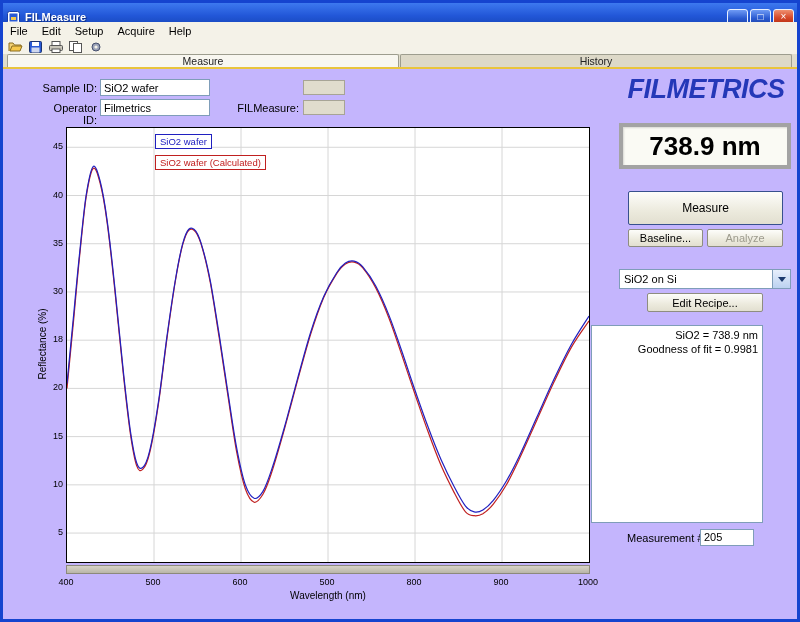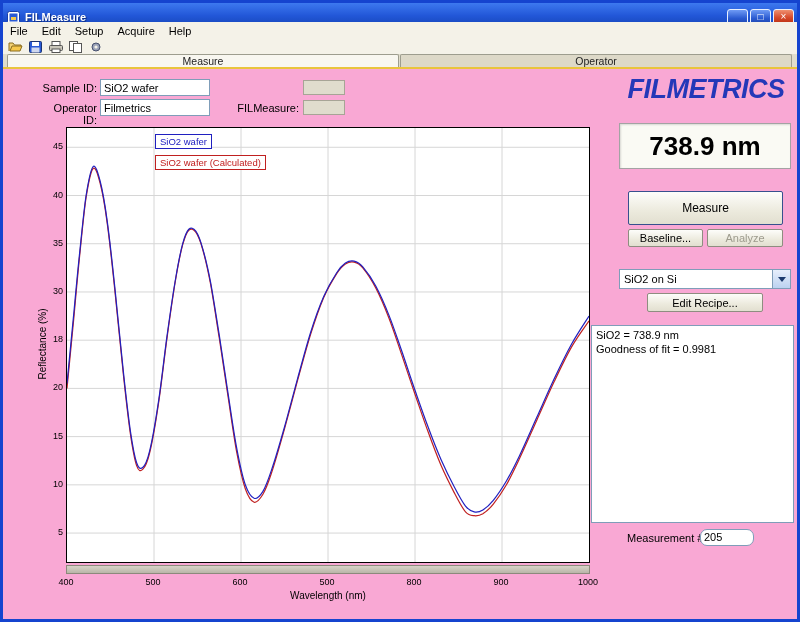--- a/index.html
+++ b/index.html
@@ -30,21 +30,21 @@
   
   .tabbar{position:absolute;left:0;top:51px;right:0;height:13px;background:#e0ddcc;
           border-bottom:2px solid #e9c43c;display:flex;}
   .tab{height:13px;line-height:13px;text-align:center;font-size:10.5px;color:#222;
        border:1px solid #9d9d8e;border-bottom:none;box-sizing:border-box;
        background:#ddd9c8;border-radius:2px 2px 0 0;}
   .tab.active{background:#f8f7f0;}
   .tab-measure{margin-left:4px;width:392px;}
   .tab-history{margin-left:1px;width:392px;}
   
-  .content{position:absolute;left:0;top:66px;right:0;bottom:0;background:#f9a8d4;}
+  .content{position:absolute;left:0;top:66px;right:0;bottom:0;background:#c4b5fd;}
   .lbl{position:absolute;font-size:11px;color:#000;}
   .lbl.r{text-align:right;}
   .field{position:absolute;box-sizing:border-box;border:1px solid #7f9db9;background:#fff;
          font-family:"Liberation Sans",sans-serif;font-size:11px;padding:1px 3px;}
   .field.disabled{background:#e0dccd;border:1px solid #a7a496;}
   
   .ylabel{position:absolute;left:-60px;top:269px;width:200px;height:12px;
           transform:rotate(-90deg);text-align:center;font-size:10px;color:#000;}
   .plotbox{position:absolute;left:63px;top:58px;width:522px;height:434px;
            background:#fff;border:1px solid #000;}
@@ -58,45 +58,45 @@
   .chart-scrollbar{position:absolute;left:63px;top:496px;width:524px;height:9px;
           box-sizing:border-box;border:1px solid #8c897c;
           background:linear-gradient(180deg,#d8d4c8,#b9b5a8);}
   .xlabel{position:absolute;left:63px;top:521px;width:524px;text-align:center;
           font-size:10px;color:#000;}
   
   .logo{position:absolute;left:616px;top:4px;width:174px;height:32px;
         font-size:27px;font-weight:bold;font-style:italic;color:#2438b8;
         text-align:center;letter-spacing:-0.5px;line-height:32px;}
   .thickness{position:absolute;left:616px;top:54px;width:172px;height:46px;
-        box-sizing:border-box;background:#fafaf4;border:1px solid #a3a3a3;
+        box-sizing:border-box;background:#fafaf4;border:4px solid #a3a3a3;
         box-shadow:inset 1px 1px 2px #00000022;
         display:flex;align-items:center;justify-content:center;
         font-size:26px;font-weight:bold;color:#000;}
   .btn{box-sizing:border-box;border:1px solid #8e8d80;border-radius:2px;
        background:linear-gradient(180deg,#fdfdfa,#eceadd 60%,#e2dfd0);
        font-family:"Liberation Sans",sans-serif;font-size:11px;color:#000;
        display:flex;align-items:center;justify-content:center;}
   .btn-measure{position:absolute;left:625px;top:122px;width:155px;height:34px;
        border:1px solid #37508e;font-size:12px;}
   .btn-baseline{position:absolute;left:625px;top:160px;width:75px;height:18px;}
   .btn-analyze{position:absolute;left:704px;top:160px;width:76px;height:18px;color:#9d9b8d;text-align:right;}
   .combo{position:absolute;left:616px;top:200px;width:172px;height:20px;box-sizing:border-box;
        border:1px solid #7f9db9;background:#fff;display:flex;align-items:center;}
   .combo-text{flex:1;font-size:11px;padding-left:4px;}
   .combo-btn{width:17px;height:100%;border-left:1px solid #7f9db9;
        background:linear-gradient(180deg,#e7effc,#bcd2f0);
        display:flex;align-items:center;justify-content:center;}
   .combo-arrow{width:0;height:0;border-left:4px solid transparent;
        border-right:4px solid transparent;border-top:5px solid #1c3a6e;}
   .btn-recipe{position:absolute;left:644px;top:224px;width:116px;height:19px;}
-  .results{position:absolute;left:588px;top:256px;width:203px;height:198px;
+  .results{position:absolute;left:588px;top:256px;width:172px;height:198px;
        box-sizing:border-box;background:#fff;border:1px solid #7f9db9;
-       font-size:11px;color:#000;padding:2px 4px;line-height:1.3;}
-  .meas-box{position:absolute;left:697px;top:460px;width:54px;height:17px;border-radius:7px;}
+       font-size:11px;color:#000;padding:2px 4px;line-height:1.3;text-align:right;}
+  .meas-box{position:absolute;left:697px;top:460px;width:54px;height:17px;}
 </style>
 </head>
 <body>
 
 <div class="window">
 
   <div class="titlebar">
     <span class="tool-icon">
       <svg width="13" height="13">
           <rect x="0.5" y="0.5" width="12" height="12" rx="2" fill="#fff" stroke="#1a3fa8"></rect>
@@ -152,21 +152,21 @@
     <span class="tool-icon">
       <svg width="12" height="12">
           <circle cx="6" cy="6" r="4" fill="#9aa2b8" stroke="#46506e"></circle>
           <circle cx="6" cy="6" r="1.6" fill="#f4f2e8"></circle>
         </svg>
     </span>
   </div>
 
   <div class="tabbar">
     <div class="tab tab-measure active">Measure</div>
-    <div class="tab tab-history">Operator</div>
+    <div class="tab tab-history">History</div>
   </div>
 
   <div class="content">
 
     <div class="lbl r" style="left:36px;top:13px;width:58px;">Sample ID:</div>
     <input class="field" style="left: 97px; top: 10px; width: 110px; height: 17px;" value="SiO2 wafer">
     <div class="field disabled" style="left:300px;top:11px;width:42px;height:15px;"></div>
     <div class="lbl r" style="left:36px;top:33px;width:58px;">Operator ID:</div>
     <input class="field" style="left: 97px; top: 30px; width: 110px; height: 17px;" value="Filmetrics">
     <div class="lbl r" style="left:210px;top:33px;width:86px;">FILMeasure:</div>

